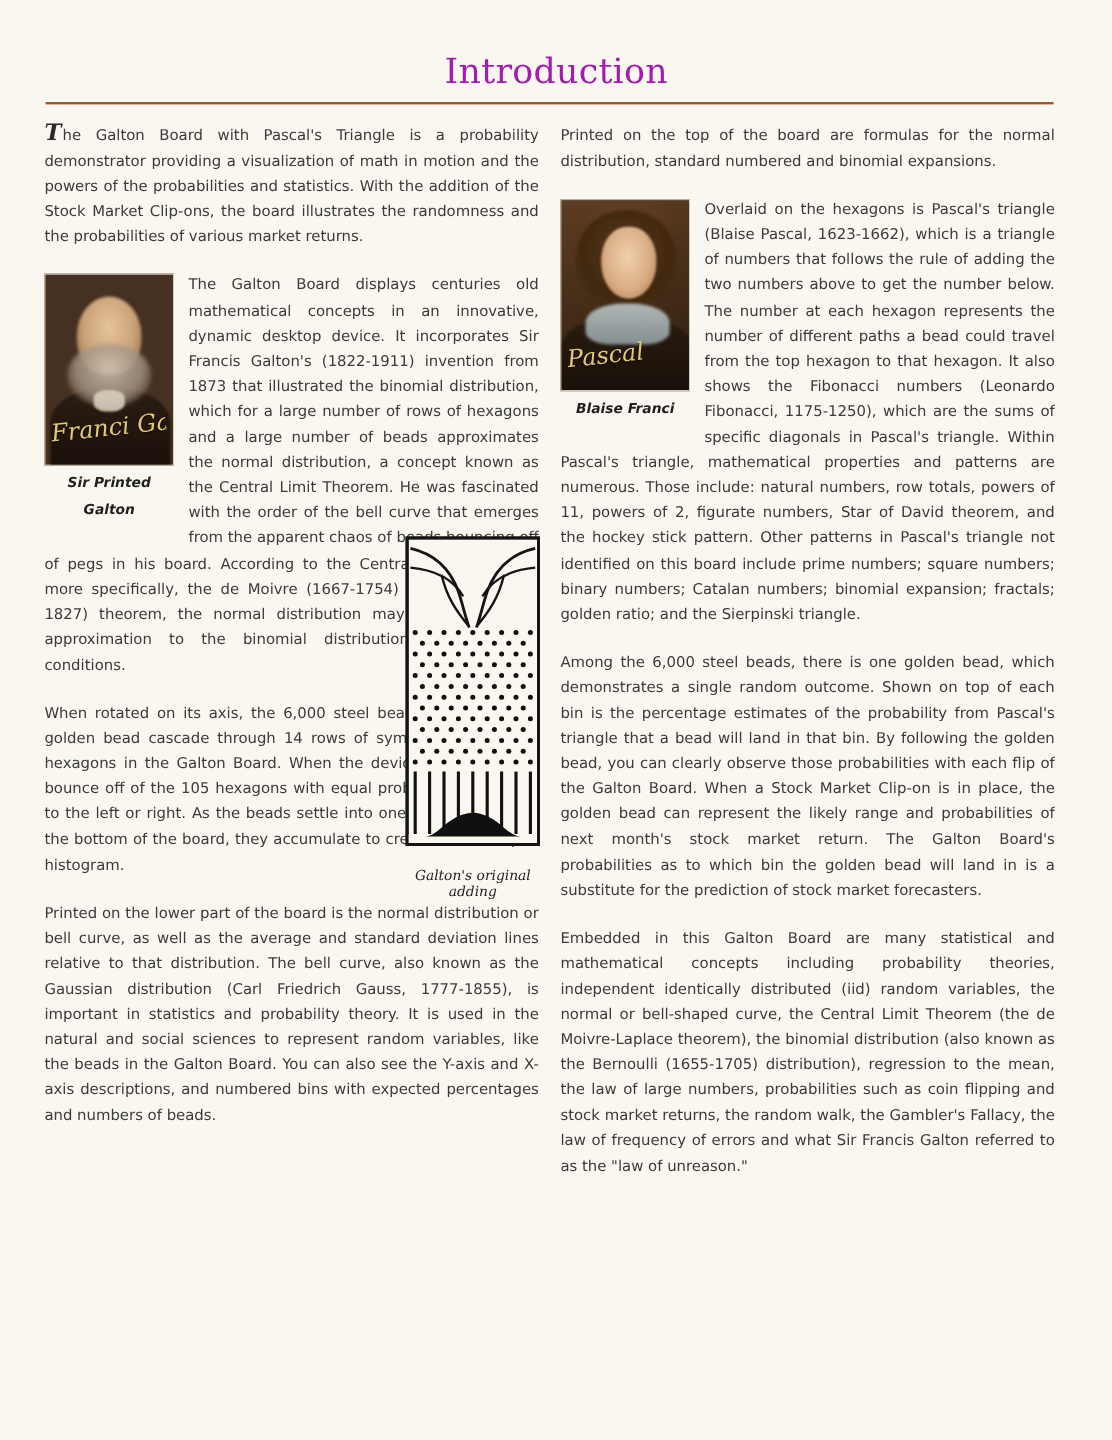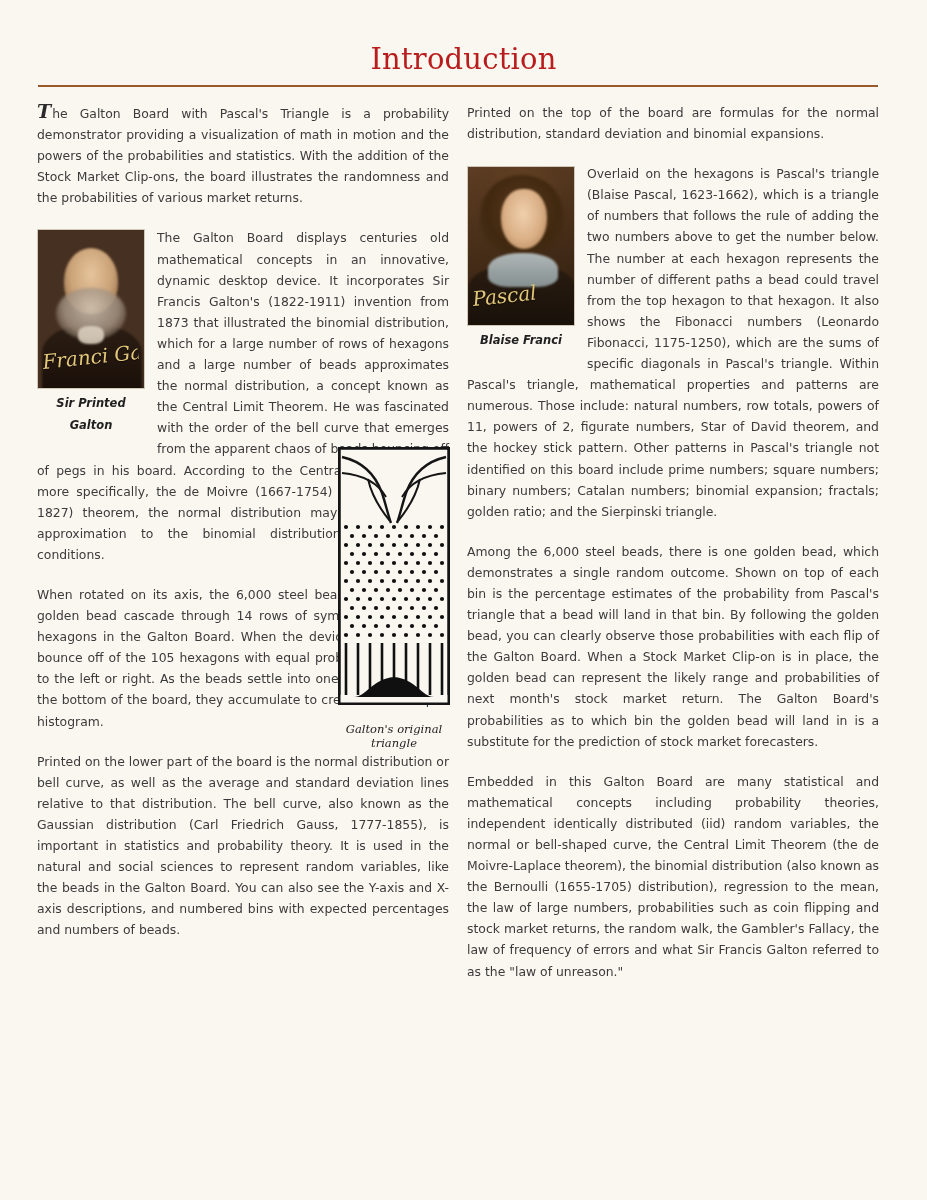--- a/index.html
+++ b/index.html
@@ -22,21 +22,21 @@
   }
   
   .page-title {
     position: absolute;
     top: 42px;
     left: 0;
     width: 927px;
     text-align: center;
     font-family: "DejaVu Serif", serif;
     font-size: 29px;
-    color: #b91c1c;
+    color: #a21caf;
     letter-spacing: 0.2px;
   }
   .title-rule {
     position: absolute;
     top: 85px;
     left: 38px;
     width: 840px;
     height: 2px;
     background: #9b5a2b;
   }
@@ -383,27 +383,27 @@
         <line x1="104" y1="196" x2="104" y2="250"></line>
       </g>
 
       <path d="M14 255 C 26 255, 32 236, 56 234 C 80 236, 86 255, 98 255 Z" fill="#101010"></path>
       <rect x="1" y="248" width="110" height="9" fill="#faf7f0"></rect>
       <path d="M16 250 C 28 250, 34 232, 56 230 C 78 232, 84 250, 96 250 Z" fill="#101010"></path>
       <rect x="1" y="1" width="110" height="256" fill="none" stroke="#151515" stroke-width="3"></rect>
     </svg>
     <div class="quincunx-caption">
       <span>Galton's original</span><br>
-      <span>triangle</span>
+      <span>adding</span>
     </div>
   </div>
 
   <div class="col col-right">
 
-    <p>Printed on the top of the board are formulas for the normal distribution, standard deviation and binomial expansions.</p>
+    <p>Printed on the top of the board are formulas for the normal distribution, standard numbered and binomial expansions.</p>
 
     <div style="float:left; margin:3px 12px 4px 0; width:108px;">
       <div class="portrait">
         <div class="pascal-img"></div>
         <div class="pascal-hair"></div>
         <div class="pascal-body"></div>
         <div class="pascal-collar"></div>
         <div class="pascal-face"></div>
         <div class="sig">Pascal</div>
       </div>

